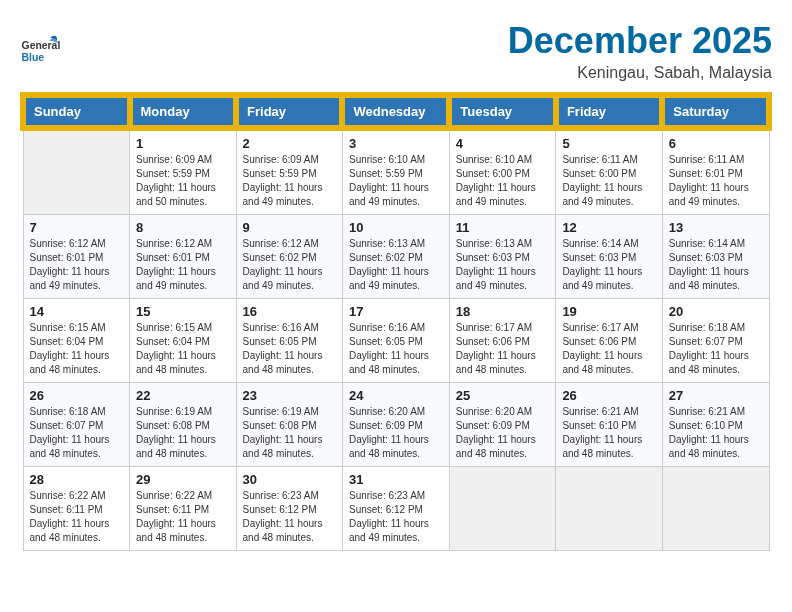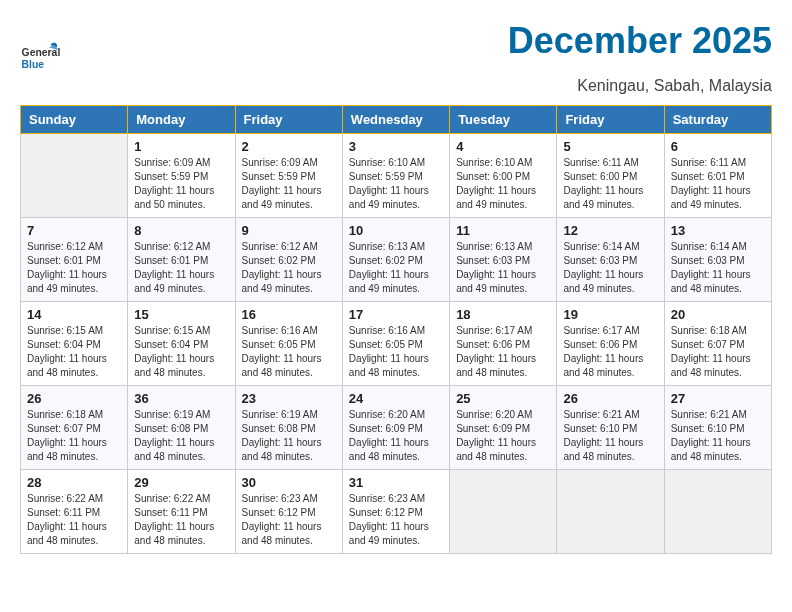--- a/index.html
+++ b/index.html
@@ -29,35 +29,35 @@
       text-align: right;
     }
     .month-title {
       font-size: 36px;
       font-weight: bold;
       color: #0369a1;
     }
     .subtitle {
       font-size: 16px;
       color: #444;
-      margin-top: 15px;
+      margin-top: 2px;
     }
     .calendar {
       width: 100%;
       border-collapse: collapse;
       font-size: 11px;
     }
     .calendar thead tr th {
       background-color: #2e75b6;
       color: #fff;
       text-align: left;
       padding: 6px 8px;
       font-size: 13px;
       font-weight: bold;
-      border: 1px solid #eab308;
+      border: 6px solid #eab308;
     }
     .calendar tbody tr td {
       border: 1px solid #ccc;
       vertical-align: top;
       padding: 5px 6px;
       width: 107px;
       min-height: 80px;
       background: #fff;
     }
     .calendar tbody tr:nth-child(even) td {
@@ -197,21 +197,21 @@
           <span class="day-num">20</span>
           <div class="day-info">Sunrise: 6:18 AM<br>Sunset: 6:07 PM<br>Daylight: 11 hours<br>and 48 minutes.</div>
         </td>
       </tr>
       <tr>
         <td>
           <span class="day-num">26</span>
           <div class="day-info">Sunrise: 6:18 AM<br>Sunset: 6:07 PM<br>Daylight: 11 hours<br>and 48 minutes.</div>
         </td>
         <td>
-          <span class="day-num">36</span>
+          <span class="day-num">22</span>
           <div class="day-info">Sunrise: 6:19 AM<br>Sunset: 6:08 PM<br>Daylight: 11 hours<br>and 48 minutes.</div>
         </td>
         <td>
           <span class="day-num">23</span>
           <div class="day-info">Sunrise: 6:19 AM<br>Sunset: 6:08 PM<br>Daylight: 11 hours<br>and 48 minutes.</div>
         </td>
         <td>
           <span class="day-num">24</span>
           <div class="day-info">Sunrise: 6:20 AM<br>Sunset: 6:09 PM<br>Daylight: 11 hours<br>and 48 minutes.</div>
         </td>

